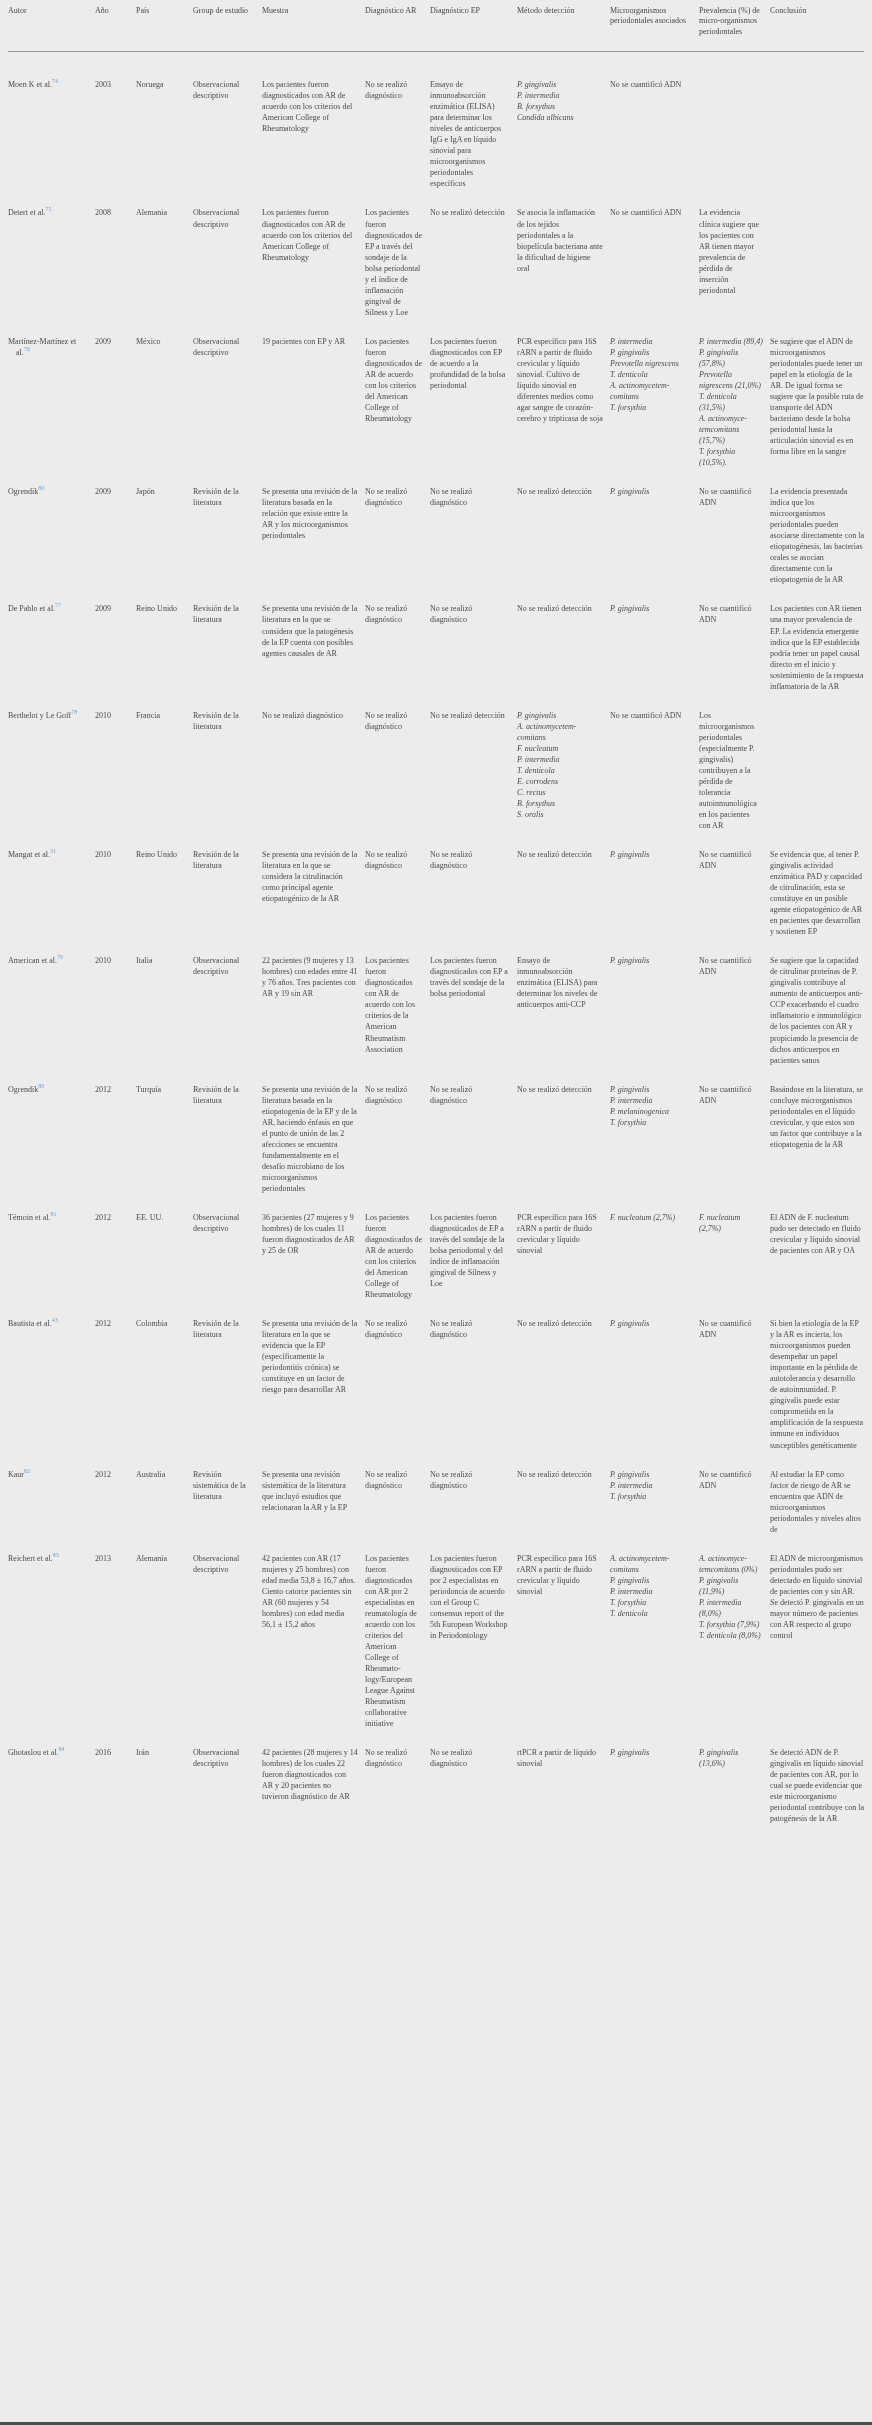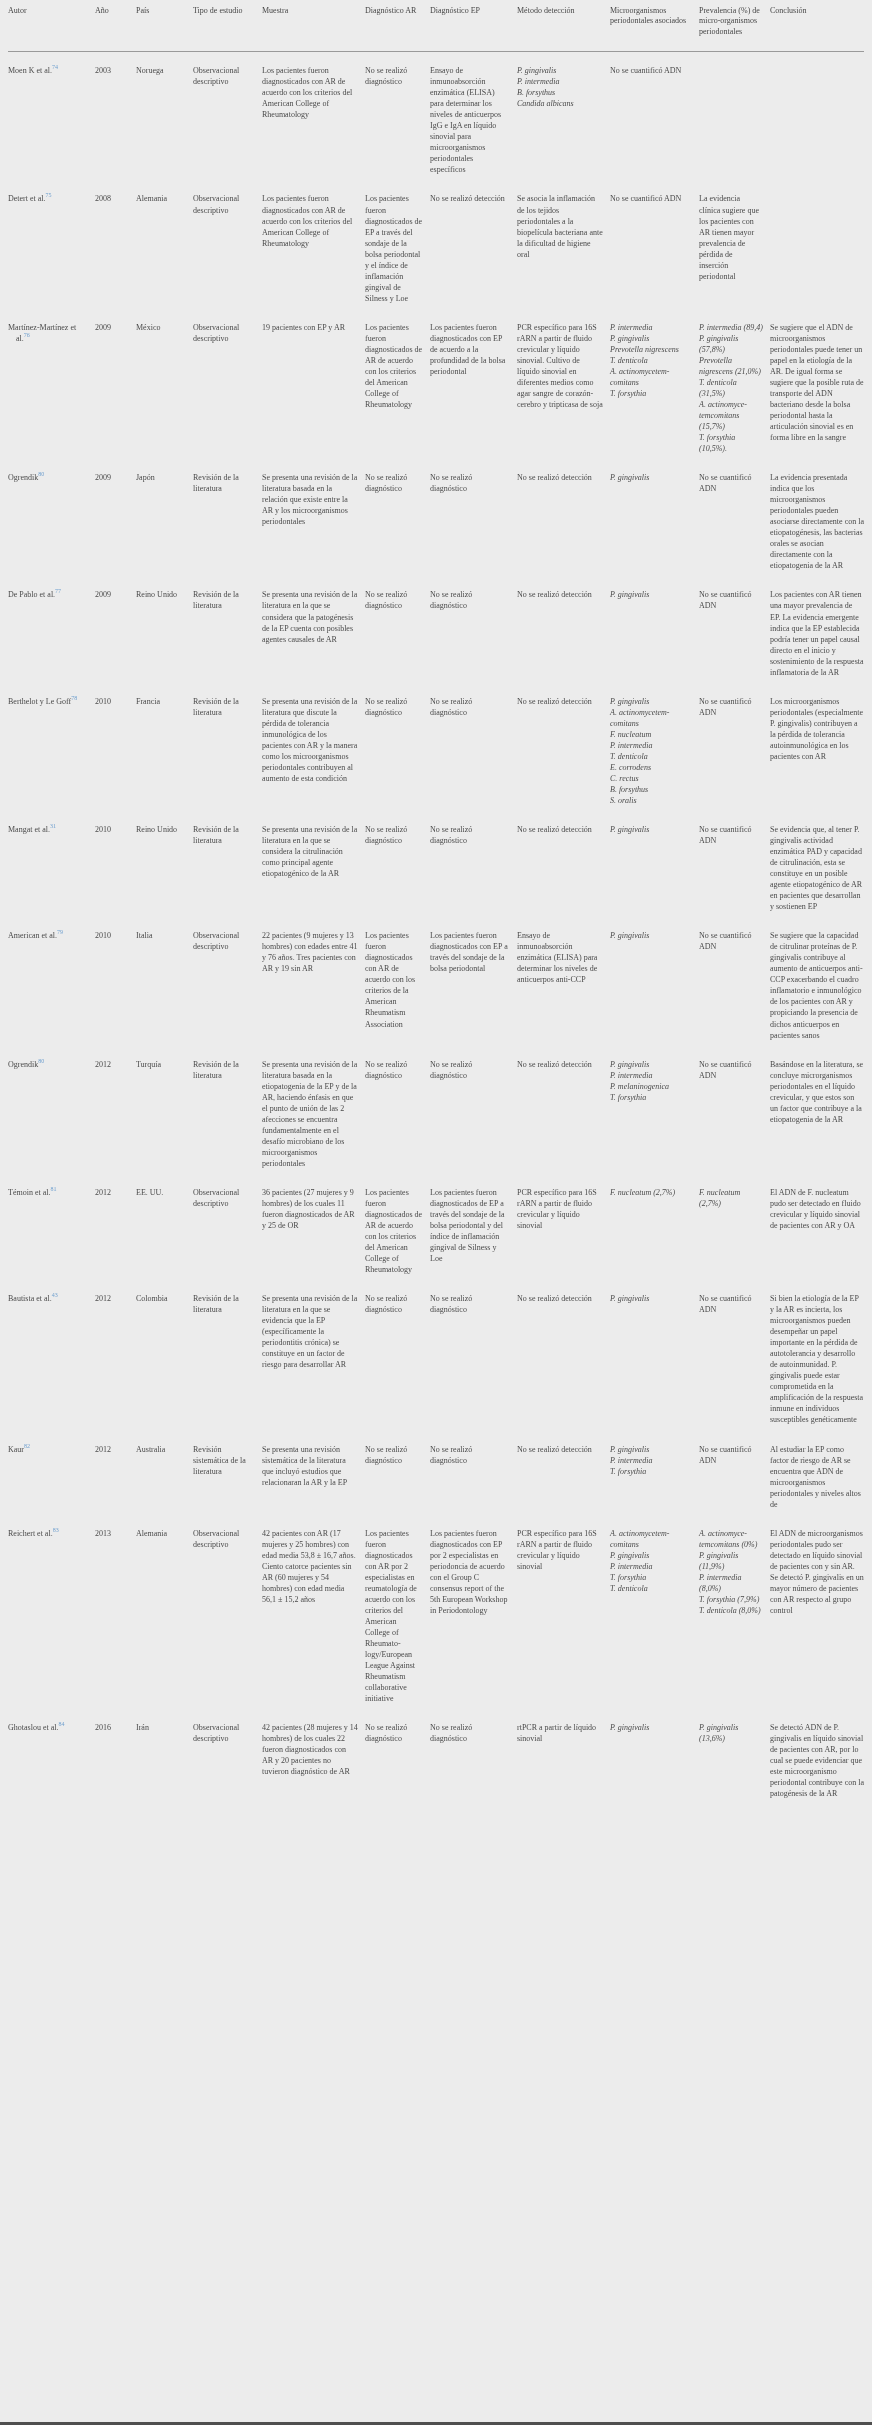--- a/index.html
+++ b/index.html
@@ -19,21 +19,21 @@
   }
   .grid-row{
     display:grid;
     grid-template-columns:80px 34px 50px 62px 96px 58px 80px 86px 82px 64px 1fr;
     column-gap:7px;
     align-items:start;
   }
   .header-row{
     padding:2px 0 14px 0;
     border-bottom:1px solid #9a9a9a;
-    margin-bottom:5px;
+    margin-bottom:19px;
   }
   .body-row{
     padding:8px 0 10px 0;
   }
   .cell{
     font-size:8px;
     line-height:1.38;
     white-space:pre-line;
     overflow-wrap:break-word;
   }
@@ -57,21 +57,21 @@
 </style>
 </head>
 <body>
 
 <div class="table-wrap">
 
   <div class="grid-row header-row">
     <div class="hcell">Autor</div>
     <div class="hcell">Año</div>
     <div class="hcell">País</div>
-    <div class="hcell">Tipo de estudio</div>
+    <div class="hcell">Group de estudio</div>
     <div class="hcell">Muestra</div>
     <div class="hcell">Diagnóstico AR</div>
     <div class="hcell">Diagnóstico EP</div>
     <div class="hcell">Método detección</div>
     <div class="hcell">Microorganismos periodontales asociados</div>
     <div class="hcell">Prevalencia (%) de micro-organismos periodontales</div>
     <div class="hcell">Conclusión</div>
   </div>
 
   <div>
@@ -153,21 +153,20 @@
     <div class="cell species">P. gingivalis</div>
     <div class="cell">No se cuantificó ADN</div>
     <div class="cell">Los pacientes con AR tienen una mayor prevalencia de EP. La evidencia emergente indica que la EP establecida podría tener un papel causal directo en el inicio y sostenimiento de la respuesta inflamatoria de la AR</div>
   </div>
 
   <div class="grid-row body-row">
     <div class="cell autor-cell"><span>Berthelot y Le Goff</span><sup class="ref">78</sup></div>
     <div class="cell">2010</div>
     <div class="cell">Francia</div>
     <div class="cell">Revisión de la literatura</div>
-    <div class="cell">Se presenta una revisión de la literatura que discute la pérdida de tolerancia inmunológica de los pacientes con AR y la manera como los microorganismos periodontales contribuyen al aumento de esta condición</div>
     <div class="cell">No se realizó diagnóstico</div>
     <div class="cell">No se realizó diagnóstico</div>
     <div class="cell">No se realizó detección</div>
     <div class="cell species">P. gingivalis
 A. actinomycetem-comitans
 F. nucleatum
 P. intermedia
 T. denticola
 E. corrodens
 C. rectus

